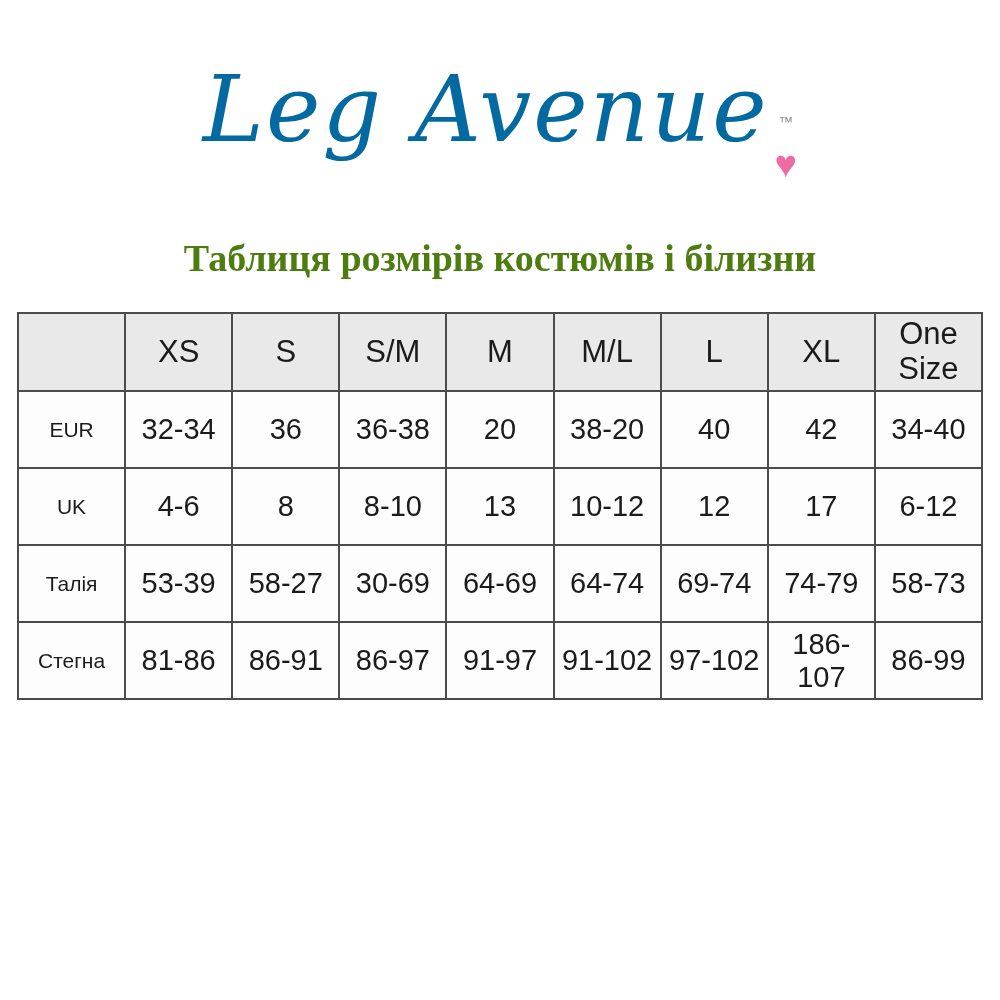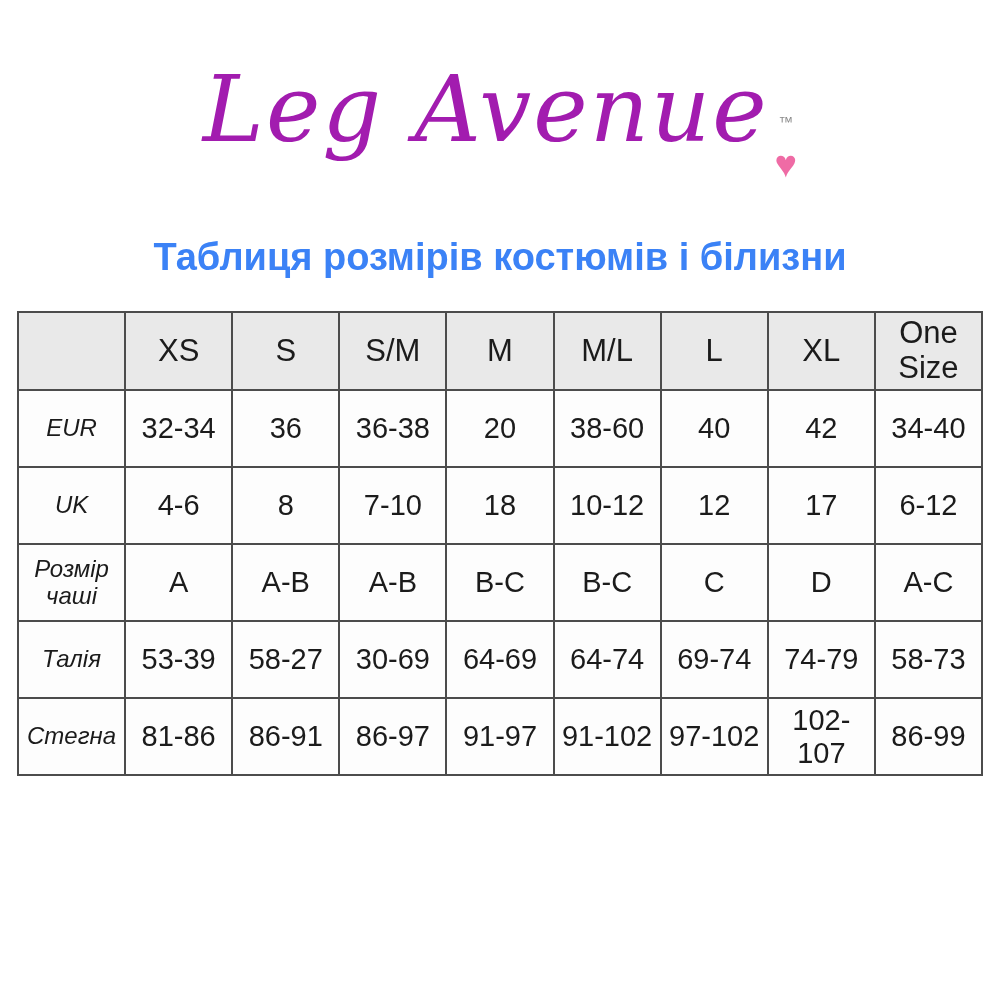--- a/index.html
+++ b/index.html
@@ -15,21 +15,21 @@
     padding-top: 50px;
     height: 148px;
     text-align: center;
     white-space: nowrap;
   }
   .logo-text {
     font-family: "DejaVu Serif", serif;
     font-style: italic;
     font-size: 92px;
     letter-spacing: 2px;
-    color: #a21caf;
+    color: #0369a1;
     line-height: 1.3;
   }
   .logo-mark {
     display: inline-flex;
     flex-direction: column;
     align-items: center;
     vertical-align: 14px;
     margin-left: 6px;
   }
   .tm {
@@ -43,22 +43,23 @@
     font-size: 38px;
     line-height: 1;
     margin-top: 16px;
     font-style: normal;
   }
   .page-title {
     margin-top: 38px;
     text-align: center;
     font-size: 38px;
     font-weight: bold;
-    color: #3b82f6;
+    color: #4d7c0f;
     letter-spacing: 0px;
+    font-family: Liberation Serif, serif;
   }
   table.size-table {
     margin: 32px auto 0 auto;
     width: 966px;
     border-collapse: collapse;
     table-layout: fixed;
     padding-left: 20px;
   }
   .size-table th, .size-table td {
     border: 2px solid #4c4c4c;
@@ -71,22 +72,21 @@
     color: #1b1b1b;
     line-height: 1.12;
     background: #fdfdfd;
   }
   .size-table thead th {
     background: #e9e9e9;
     font-size: 31px;
     height: 72px;
   }
   .size-table tbody th.row-label {
-    font-size: 24px;
-    font-style: italic;
+    font-size: 21px;
   }
 </style>
 </head>
 <body>
 
 <div class="logo-wrap">
   <span class="logo-text">Leg Avenue</span><span class="logo-mark">
       <span class="tm">™</span>
       <span class="heart" style="color: rgb(239, 107, 165);">♥</span>
     </span>
@@ -108,63 +108,52 @@
         <th>One Size</th>
       </tr>
   </thead>
   <tbody>
       <tr>
         <th class="row-label">EUR</th>
         <td>32-34</td>
         <td>36</td>
         <td>36-38</td>
         <td>20</td>
-        <td>38-60</td>
+        <td>38-20</td>
         <td>40</td>
         <td>42</td>
         <td>34-40</td>
       </tr>
       <tr>
         <th class="row-label">UK</th>
         <td>4-6</td>
         <td>8</td>
-        <td>7-10</td>
-        <td>18</td>
+        <td>8-10</td>
+        <td>13</td>
         <td>10-12</td>
         <td>12</td>
         <td>17</td>
         <td>6-12</td>
-      </tr>
-      <tr>
-        <th class="row-label">Розмір чаші</th>
-        <td>A</td>
-        <td>A-B</td>
-        <td>A-B</td>
-        <td>B-C</td>
-        <td>B-C</td>
-        <td>C</td>
-        <td>D</td>
-        <td>A-C</td>
       </tr>
       <tr>
         <th class="row-label">Талія</th>
         <td>53-39</td>
         <td>58-27</td>
         <td>30-69</td>
         <td>64-69</td>
         <td>64-74</td>
         <td>69-74</td>
         <td>74-79</td>
         <td>58-73</td>
       </tr>
       <tr>
         <th class="row-label">Стегна</th>
         <td>81-86</td>
         <td>86-91</td>
         <td>86-97</td>
         <td>91-97</td>
         <td>91-102</td>
         <td>97-102</td>
-        <td>102-107</td>
+        <td>186-107</td>
         <td>86-99</td>
       </tr>
     </tbody>
 </table>
 
 </body></html>

